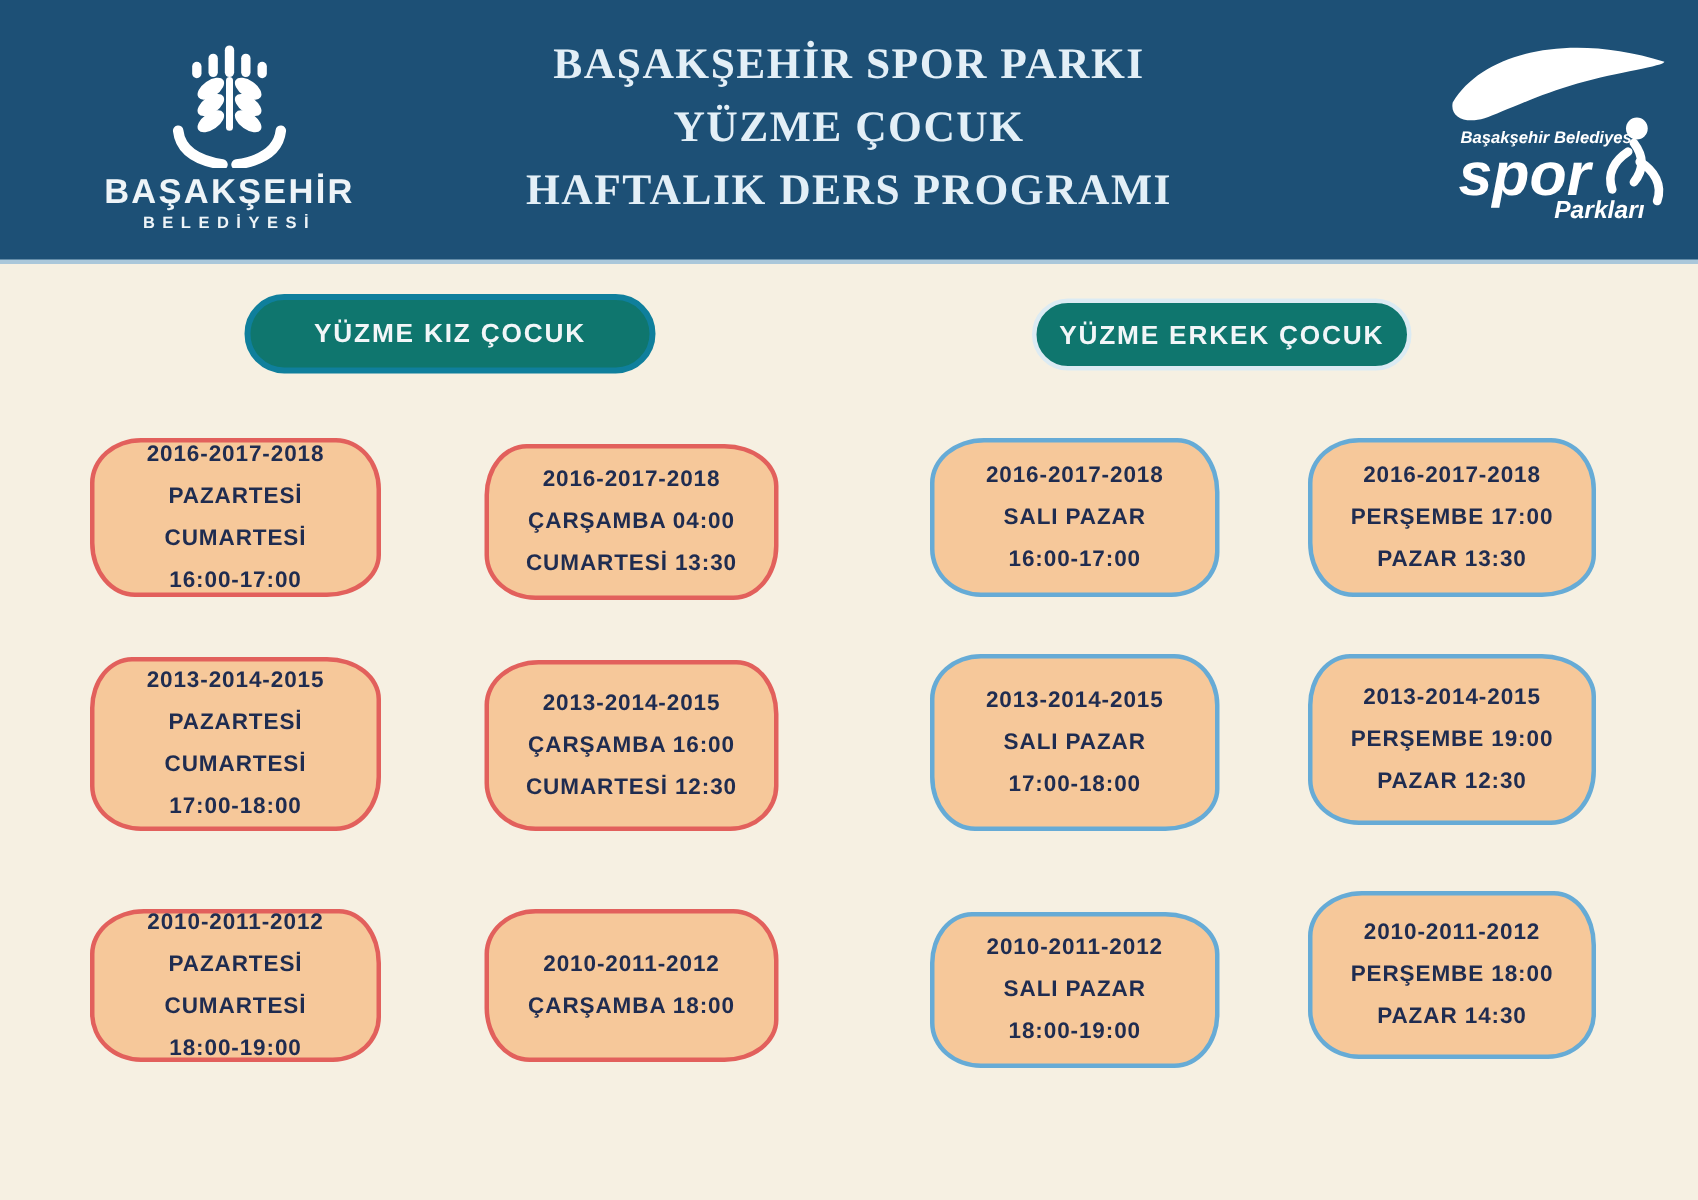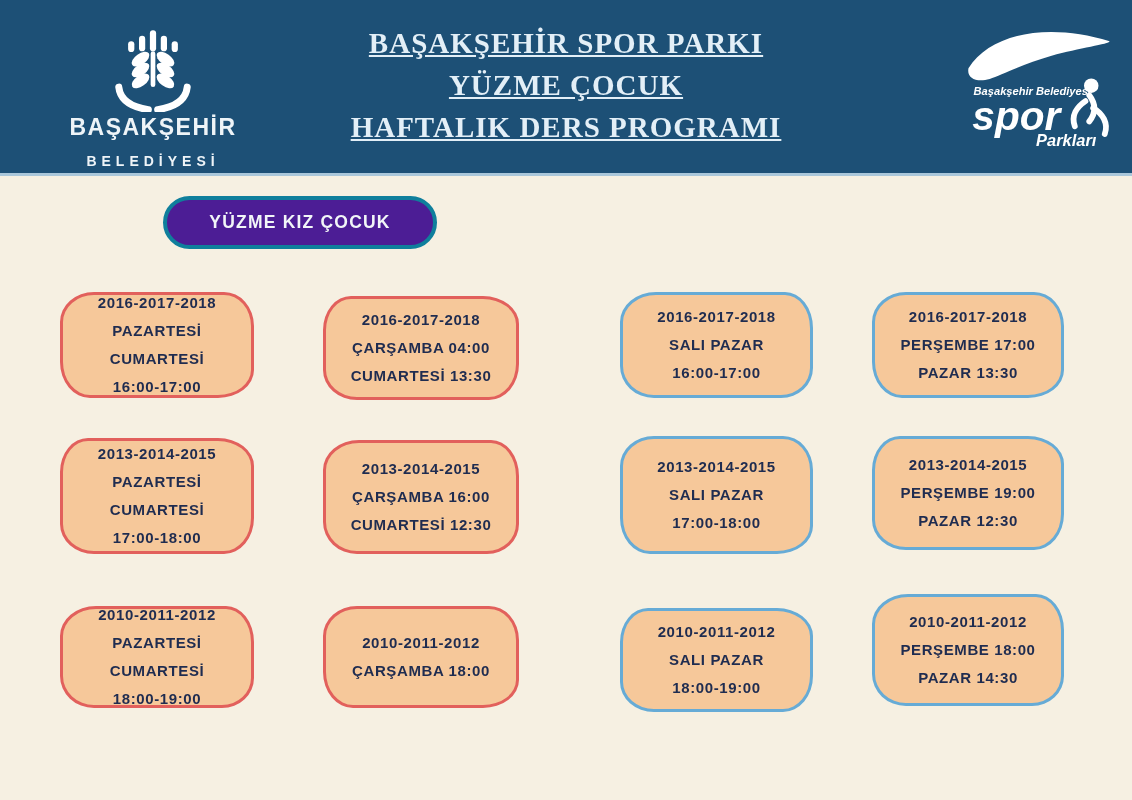--- a/index.html
+++ b/index.html
@@ -10,34 +10,34 @@
   }
 
   
   .header {
     position:absolute; left:0; top:0; width:1132px; height:173px;
     background:#1d5076; border-bottom:3px solid #aac7da;
   }
   .muni-logo { position:absolute; left:28px; top:28px; width:250px; text-align:center; }
   .muni-logo svg { display:block; margin:0 auto; }
   .muni-line1 { color:#eef4f8; font-weight:bold; font-size:23px; letter-spacing:1.5px; margin-top:2px; }
-  .muni-line2 { color:#eef4f8; font-weight:bold; font-size:14px; letter-spacing:5px; margin-top:12px; }
+  .muni-line2 { color:#eef4f8; font-weight:bold; font-size:11px; letter-spacing:5px; margin-top:2px; }
 
   .title-block {
     position:absolute; left:0; right:0; top:22px; text-align:center;
     color:#e3eff7; font-family:"Liberation Serif", serif; font-weight:600;
-    font-size:29px; line-height:42px; letter-spacing:1px;text-decoration:underline;
+    font-size:29px; line-height:42px; letter-spacing:1px;
   }
 
   .spor-logo { position:absolute; right:12px; top:18px; width:160px; height:145px; }
 
   
   .pill {
     position:absolute; display:flex; align-items:center; justify-content:center;
-    background:#4c1d95; color:#f2f6f8; font-weight:bold; font-size:17.5px;
+    background:#0f766e; color:#f2f6f8; font-weight:bold; font-size:17.5px;
     letter-spacing:1.2px; box-sizing:border-box;
   }
   .pill-girls { left:163px; top:196px; width:274px; height:53px; border:4px solid #0f7f9c; border-radius:27px; }
   .pill-boys  { left:688px; top:199px; width:253px; height:48px; border:3px solid #dcebf3; border-radius:24px; }
 
   
   .col { position:absolute; }
   .col-1 { left:60px;  top:292px; width:194px; }
   .col-2 { left:323px; top:296px; width:196px; }
   .col-3 { left:620px; top:292px; width:193px; }
@@ -117,20 +117,23 @@
       </g>
       <text x="72" y="80" text-anchor="middle" fill="#ffffff" font-family="Liberation Sans, sans-serif" font-size="11.5" font-style="italic" font-weight="bold">Başakşehir Belediyesi</text>
       <text x="10" y="116" fill="#ffffff" font-family="Liberation Sans, sans-serif" font-size="42" font-style="italic" font-weight="bold">spor</text>
       <text x="76" y="132" fill="#ffffff" font-family="Liberation Sans, sans-serif" font-size="17" font-style="italic" font-weight="bold">Parkları</text>
     </svg>
   </div>
 
   <div class="pill pill-girls">
     <span>YÜZME KIZ ÇOCUK</span>
   </div>
+  <div class="pill pill-boys">
+    <span>YÜZME ERKEK ÇOCUK</span>
+  </div>
 
   <div class="col col-1 girls">
     <div class="card r-a">
       <div>2016-2017-2018</div>
       <div>PAZARTESİ CUMARTESİ</div>
       <div>16:00-17:00</div>
     </div>
     <div class="card r-b">
       <div>2013-2014-2015</div>
       <div>PAZARTESİ CUMARTESİ</div>

